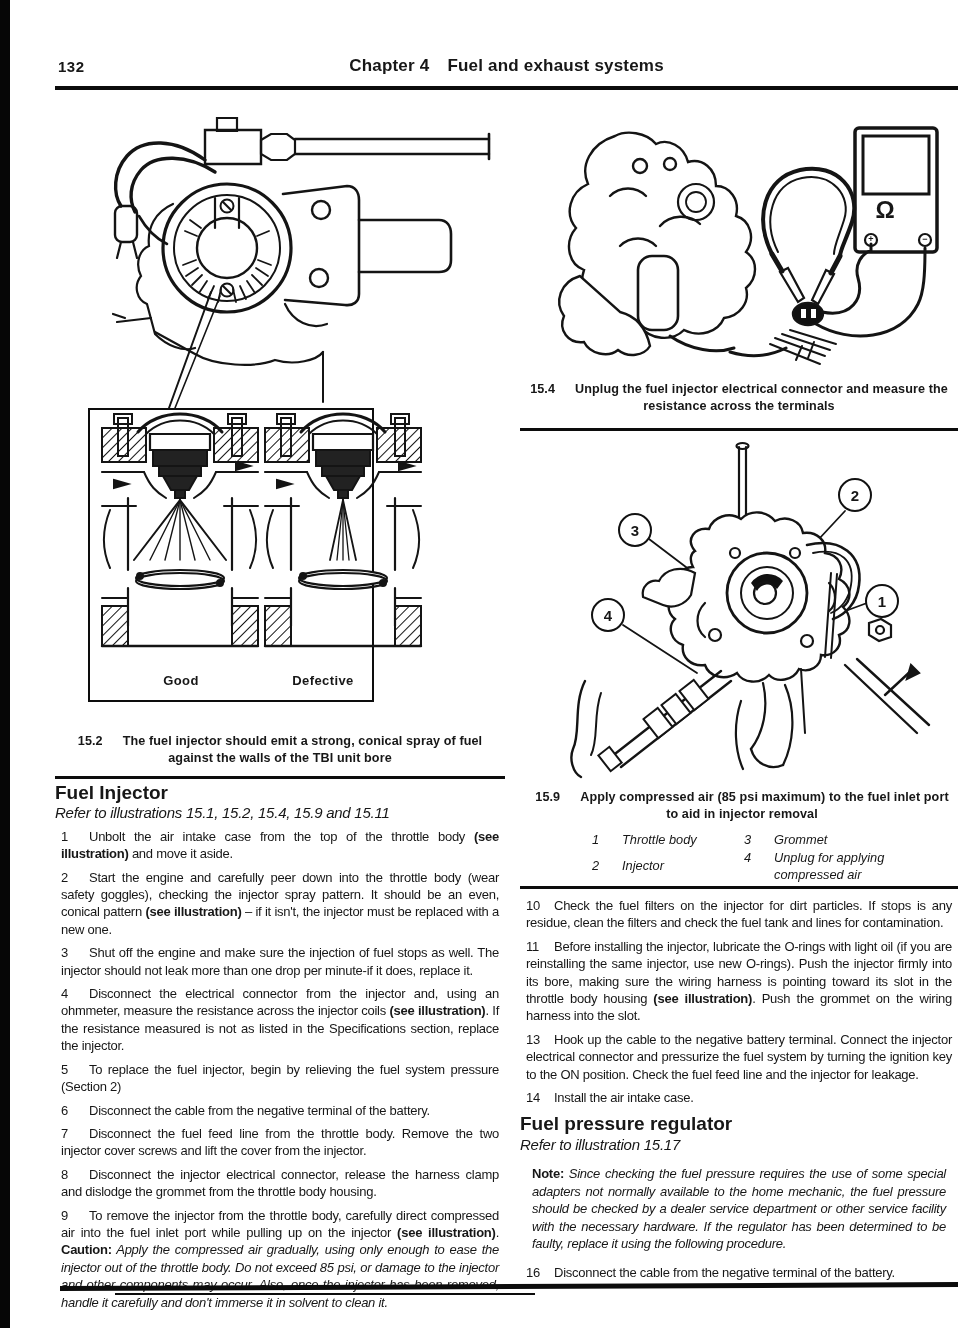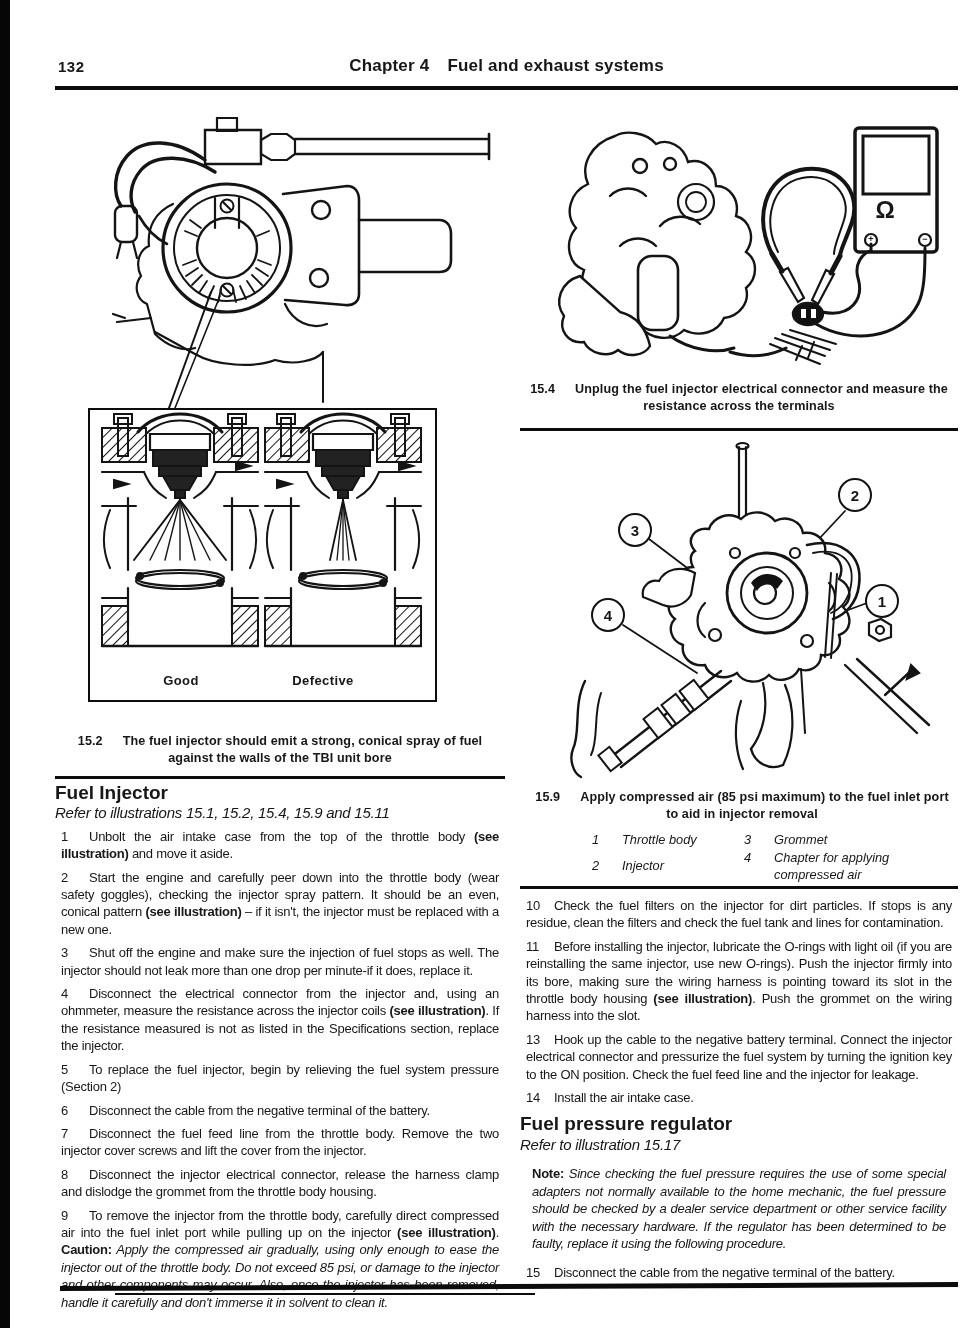--- a/index.html
+++ b/index.html
@@ -14,21 +14,21 @@
   .header-rule{left:55px;top:86px;width:903px;height:4px;}
   .lrule1{left:55px;top:776px;width:450px;height:3px;}
   .rrule1{left:520px;top:428px;width:438px;height:3px;}
   .rrule2{left:520px;top:886px;width:438px;height:3px;}
   .bottom-rule{left:60px;top:1286px;width:898px;height:5px;transform:rotate(-0.25deg);transform-origin:left center;}
   .bottom-rule2{left:115px;top:1293px;width:420px;height:2px;}
   
   .fig{position:absolute;}
   .fig svg{display:block;}
   .fig1{left:55px;top:108px;width:450px;height:302px;}
-  .figbox{left:88px;top:408px;width:349px;height:294px;border:2.5px solid #0d0d0d;box-sizing:border-box;}
+  .figbox{left:88px;top:408px;width:286px;height:294px;border:2.5px solid #0d0d0d;box-sizing:border-box;}
   .figbox .spray-label{position:absolute;bottom:12px;font-size:13px;font-weight:700;letter-spacing:.4px;}
   .label-good{left:46px;width:90px;text-align:center;}
   .label-defective{left:178px;width:110px;text-align:center;}
   .fig3{left:520px;top:106px;width:438px;height:272px;}
   .ohm{position:absolute;left:340px;top:90px;width:50px;text-align:center;font-size:24px;font-weight:700;}
   .term{position:absolute;font-size:9px;font-weight:700;width:12px;text-align:center;}
   .term-plus{left:345px;top:128px;}
   .term-minus{left:399px;top:128px;}
   .fig4{left:545px;top:433px;width:420px;height:350px;}
   .callout{position:absolute;width:30px;height:30px;border:2.5px solid #111;border-radius:50%;
@@ -351,21 +351,21 @@
     <div class="lcol lcol1">
         <span>1</span>
         <span>Throttle body</span>
         <span>2</span>
         <span>Injector</span>
       </div>
     <div class="lcol lcol2">
         <span>3</span>
         <span>Grommet</span>
         <span>4</span>
-        <span>Chapter for applying compressed air</span>
+        <span>Unplug for applying compressed air</span>
       </div>
   </div>
   <div class="hrule rrule2"></div>
 
   <div class="col leftcol">
     <h2 class="sect">Fuel Injector</h2>
     <p class="refer">Refer to illustrations 15.1, 15.2, 15.4, 15.9 and 15.11</p>
     <div>
         <p class="step"><span class="stepnum">1</span><span>Unbolt the air intake case from the top of the throttle body </span><span class="b">(see illustration)</span><span> and move it aside.</span></p>
         <p class="step"><span class="stepnum">2</span><span>Start the engine and carefully peer down into the throttle body (wear safety goggles), checking the injector spray pattern. It should be an even, conical pattern </span><span class="b">(see illustration)</span><span> – if it isn't, the injector must be replaced with a new one.</span></p>
@@ -383,19 +383,19 @@
     <div>
         <p class="step"><span class="stepnum">10</span><span>Check the fuel filters on the injector for dirt particles. If stops is any residue, clean the filters and check the fuel tank and lines for contamination.</span></p>
         <p class="step"><span class="stepnum">11</span><span>Before installing the injector, lubricate the O-rings with light oil (if you are reinstalling the same injector, use new O-rings). Push the injector firmly into its bore, making sure the wiring harness is pointing toward its slot in the throttle body housing </span><span class="b">(see illustration)</span><span>. Push the grommet on the wiring harness into the slot.</span></p>
         <p class="step"><span class="stepnum">13</span><span>Hook up the cable to the negative battery terminal. Connect the injector electrical connector and pressurize the fuel system by turning the ignition key to the ON position. Check the fuel feed line and the injector for leakage.</span></p>
         <p class="step"><span class="stepnum">14</span><span>Install the air intake case.</span></p>
       </div>
     <h2 class="sect sect2">Fuel pressure regulator</h2>
     <p class="refer">Refer to illustration 15.17</p>
     <p class="note"><span class="b">Note:</span><span class="i"> Since checking the fuel pressure requires the use of some special adapters not normally available to the home mechanic, the fuel pressure should be checked by a dealer service department or other service facility with the necessary hardware. If the regulator has been determined to be faulty, replace it using the following procedure.</span></p>
     <div>
-        <p class="step"><span class="stepnum">15</span><span>Disconnect the cable from the negative terminal of the battery.</span></p>
+        <p class="step"><span class="stepnum">16</span><span>Disconnect the cable from the negative terminal of the battery.</span></p>
       </div>
   </div>
 
   <div class="hrule bottom-rule"></div>
   <div class="hrule bottom-rule2"></div>
 </div>
 
 </body></html>

